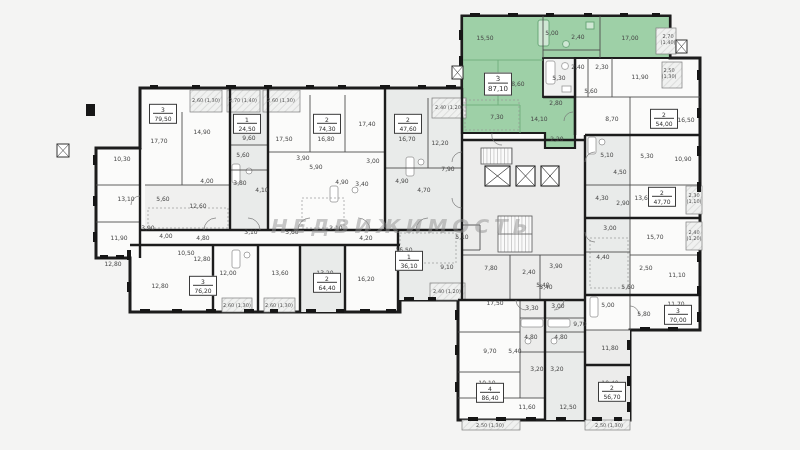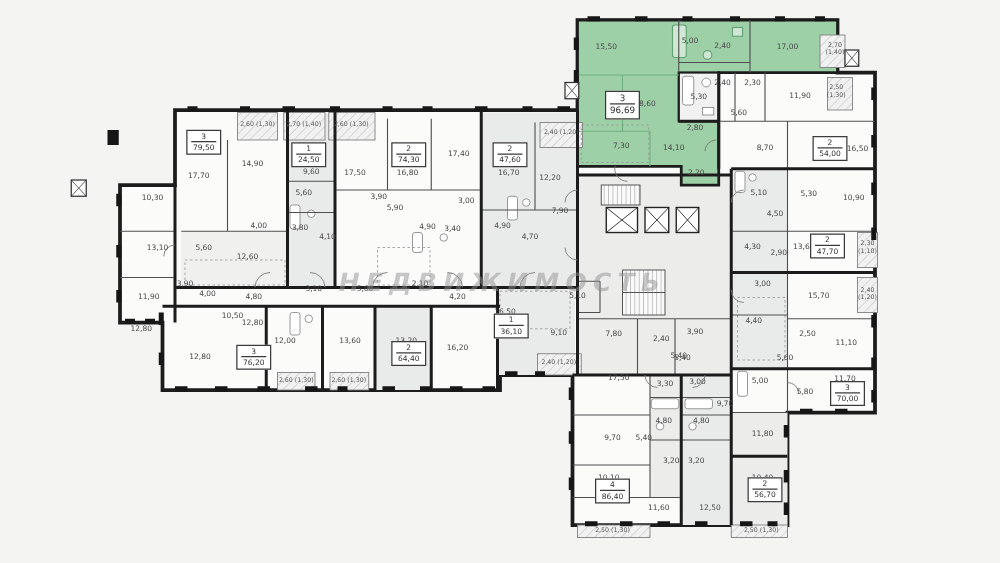--- a/index.html
+++ b/index.html
@@ -319,21 +319,21 @@
       <div class="unit-box" style="left: 327px; top: 124px;">
         <div class="num">2</div>
         <div class="area">74,30</div>
       </div>
       <div class="unit-box" style="left: 408px; top: 124px;">
         <div class="num">2</div>
         <div class="area">47,60</div>
       </div>
       <div class="unit-box hl" style="left: 498px; top: 84px;">
         <div class="num">3</div>
-        <div class="area">96,69</div>
+        <div class="area">87,10</div>
       </div>
       <div class="unit-box" style="left: 664px; top: 119px;">
         <div class="num">2</div>
         <div class="area">54,00</div>
       </div>
       <div class="unit-box" style="left: 662px; top: 197px;">
         <div class="num">2</div>
         <div class="area">47,70</div>
       </div>
       <div class="unit-box" style="left: 678px; top: 315px;">

